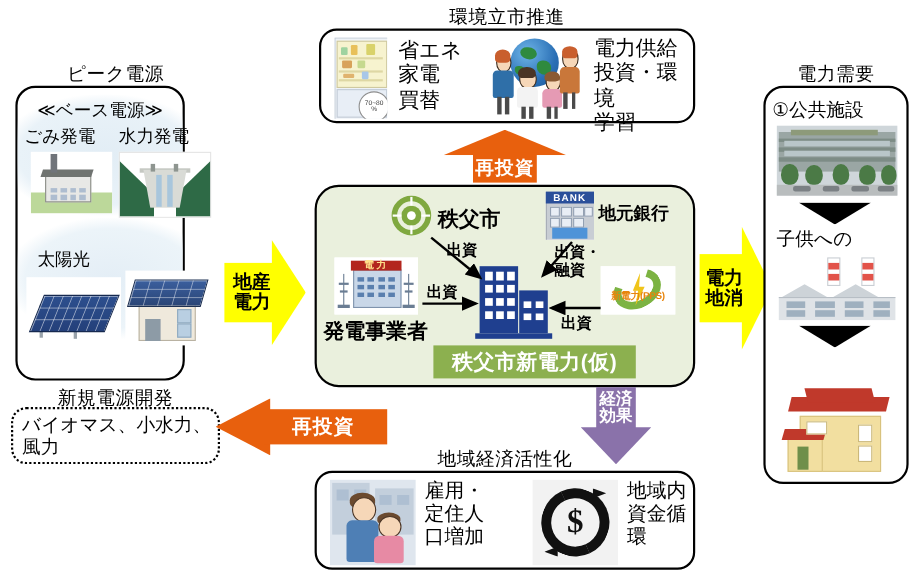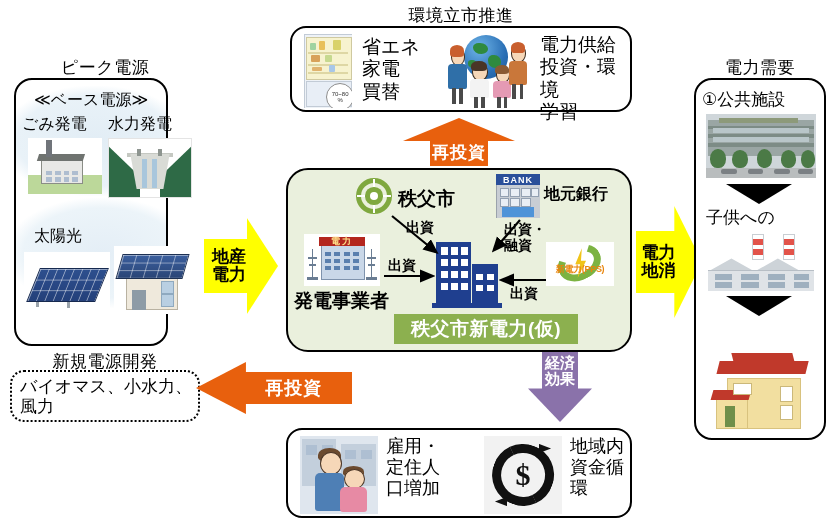--- a/index.html
+++ b/index.html
@@ -596,20 +596,21 @@
       <div class="ho-roof" style="left:22%;top:8%;width:58%;height:16%;transform:skewX(14deg);"></div>
       <div class="ho-body" style="left:6%;top:60%;width:28%;height:36%;"></div>
       <div class="ho-roof" style="left:2%;top:52%;width:36%;height:12%;transform:skewX(-16deg);"></div>
       <div class="ho-win" style="left:22%;top:44%;width:16%;height:12%;"></div>
       <div class="ho-win" style="left:66%;top:48%;width:10%;height:16%;"></div>
       <div class="ho-win" style="left:66%;top:70%;width:10%;height:16%;"></div>
       <div class="ho-door" style="left:14%;top:72%;width:10%;height:24%;"></div>
     </div>
   </div>
 
+  <div class="caption" style="left:286px;top:406px;width:346px;">地域経済活性化</div>
   <div class="panel" id="local-panel">
 
     <div class="pic" style="left:12px;top:6px;width:78px;height:78px;">
       <div class="fm-bg"></div>
       <div class="fm-bld" style="left:2%;top:4%;width:44%;height:60%;"></div>
       <div class="fm-bld" style="left:52%;top:10%;width:46%;height:54%;"></div>
       <div class="fm-win" style="left:8%;top:12%;width:14%;height:12%;"></div>
       <div class="fm-win" style="left:28%;top:12%;width:14%;height:12%;"></div>
       <div class="fm-win" style="left:58%;top:18%;width:14%;height:12%;"></div>
       <div class="fm-win" style="left:78%;top:18%;width:14%;height:12%;"></div>

